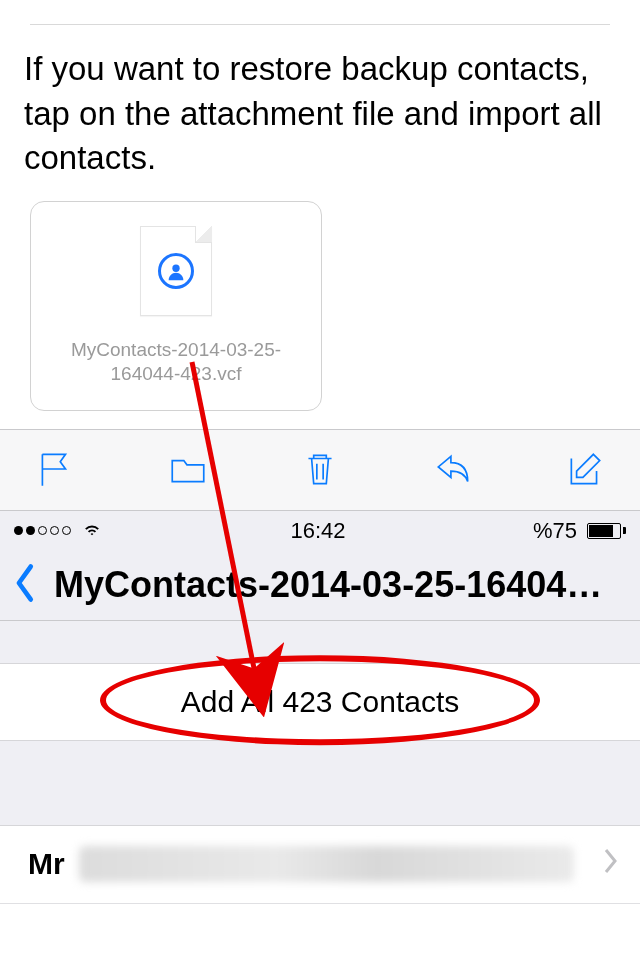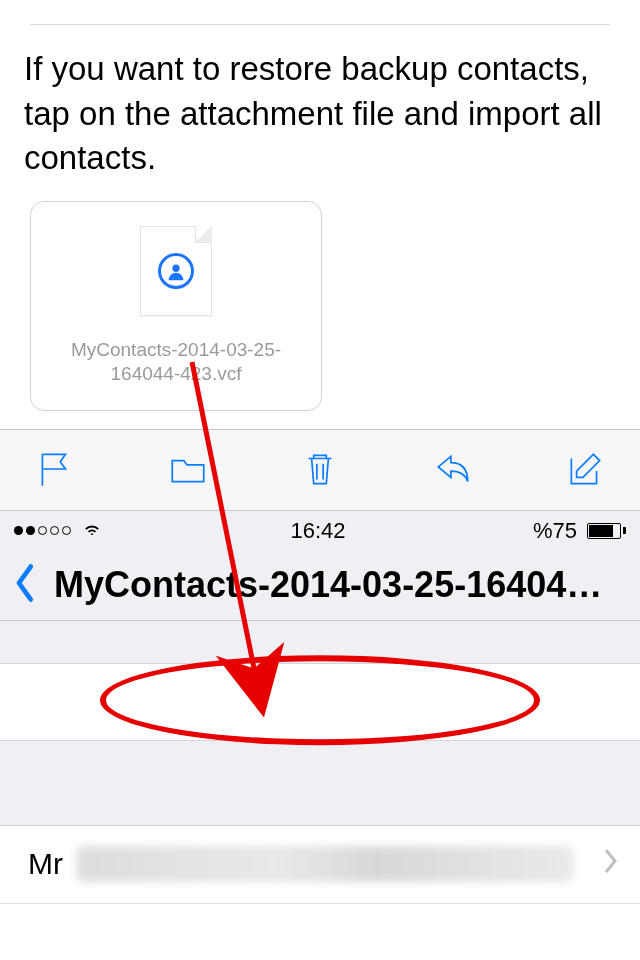--- a/index.html
+++ b/index.html
@@ -146,21 +146,21 @@
     .contact-row {
       background:#fff;
       height: 78px;
       display:flex;
       align-items:center;
       padding: 0 20px 0 28px;
       font-size: 30px;
       gap: 14px;
       border-bottom: 1px solid #e0e0e3;
     }
-    .contact-prefix { font-weight:400; }
+    .contact-prefix { font-weight:700; }
     .blur-strip {
       flex:1;
       height: 36px;
       background: linear-gradient(90deg, #dcdcdc, #e9e9e9 40%, #d8d8d8 60%, #eaeaea);
       filter: blur(4px);
       border-radius: 6px;
       margin-right: 14px;
     }
     .chev-right svg{ width:18px; height:28px; stroke:#c0c0c3; fill:none; stroke-width:3;}
     .annotation-arrow {
@@ -249,20 +249,21 @@
     <svg viewBox="0 0 20 34">
         <path d="M14 3L4 17l10 14" stroke="#0a7cff" stroke-width="4" fill="none" stroke-linecap="round" stroke-linejoin="round"></path>
       </svg>
   </div>
   <div class="nav-title">MyContacts-2014-03-25-16404…</div>
 </div>
 
 <div class="section-gap"></div>
 
 <div class="add-row">
+  <span>Add All 423 Contacts</span>
   <div class="highlight-ellipse"></div>
 </div>
 
 <div class="section-gap2"></div>
 
 <div class="contact-row">
   <span class="contact-prefix">Mr</span>
   <div class="blur-strip"></div>
   <div class="chev-right">
     <svg viewBox="0 0 18 28">

